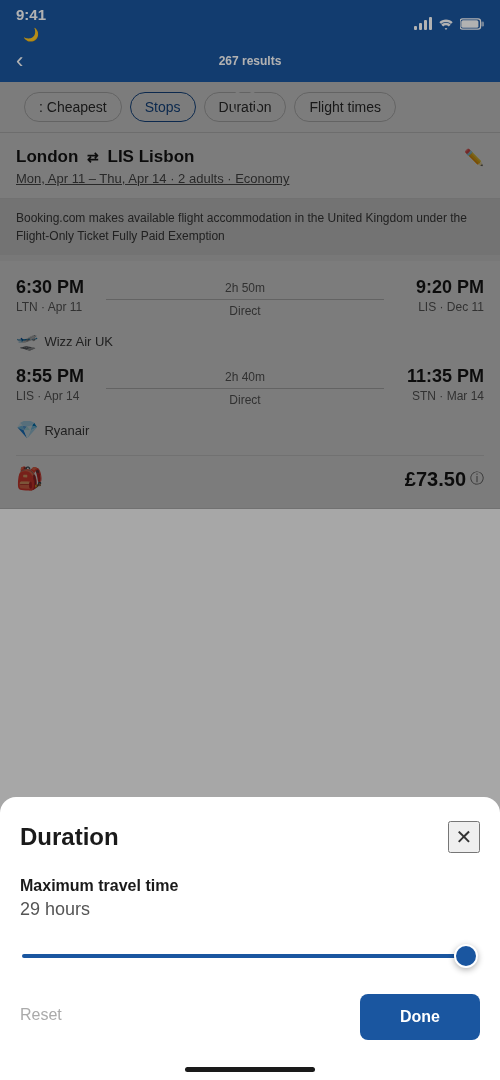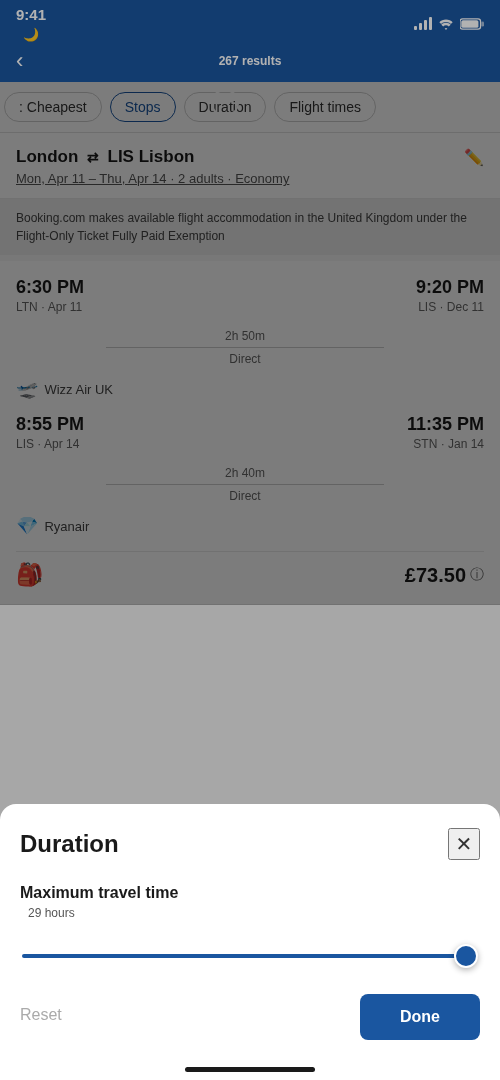--- a/index.html
+++ b/index.html
@@ -64,21 +64,21 @@
     .header-title {
       font-size: 12px;
       font-weight: 600;
     }
 
     
     .filter-tabs {
       background: white;
       display: flex;
       align-items: center;
-      padding: 10px 4px;
+      padding: 10px 24px;
       gap: 8px;
       overflow-x: auto;
       border-bottom: 1px solid #e0e0e0;
     }
     .filter-tabs::-webkit-scrollbar { display: none; }
     .filter-tab {
       border: 1.5px solid #ccc;
       border-radius: 20px;
       padding: 6px 14px;
       font-size: 14px;
@@ -164,21 +164,20 @@
       font-size: 12px;
       color: #666;
       margin-top: 2px;
     }
     .flight-route-center {
       flex: 1;
       display: flex;
       flex-direction: column;
       align-items: center;
       padding: 4px 10px 0;
-      margin-top: 48px;
     }
     .flight-duration {
       font-size: 12px;
       color: #666;
       margin-bottom: 4px;
     }
     .flight-line {
       width: 100%;
       height: 1px;
       background: #ccc;
@@ -274,24 +273,23 @@
       justify-content: center;
       font-weight: 300;
     }
     .modal-label {
       font-size: 16px;
       font-weight: 600;
       color: #1a1a1a;
       margin-bottom: 4px;
     }
     .modal-value {
-      font-size: 12px;
+      font-size: 18px;
       color: #555;
       margin-bottom: 24px;
-      margin-left: 8px;
     }
 
     
     .slider-container {
       position: relative;
       margin-bottom: 32px;
       padding: 0 2px;
     }
     input[type="range"] {
       width: 100%;
@@ -449,21 +447,21 @@
         <div class="flight-time">8:55 PM</div>
         <div class="flight-airport">LIS · Apr 14</div>
       </div>
       <div class="flight-route-center">
         <div class="flight-duration">2h 40m</div>
         <div class="flight-line"></div>
         <div class="flight-stops">Direct</div>
       </div>
       <div class="flight-time-right">
         <div class="flight-time">11:35 PM</div>
-        <div class="flight-airport">STN · Jan 14</div>
+        <div class="flight-airport">STN · Mar 14</div>
       </div>
     </div>
 
     <div class="airline-row">
       <span class="airline-logo">💎</span>
       <span class="airline-name">Ryanair</span>
     </div>
 
     <div class="price-row">
       <span class="luggage-icon">🎒</span>

